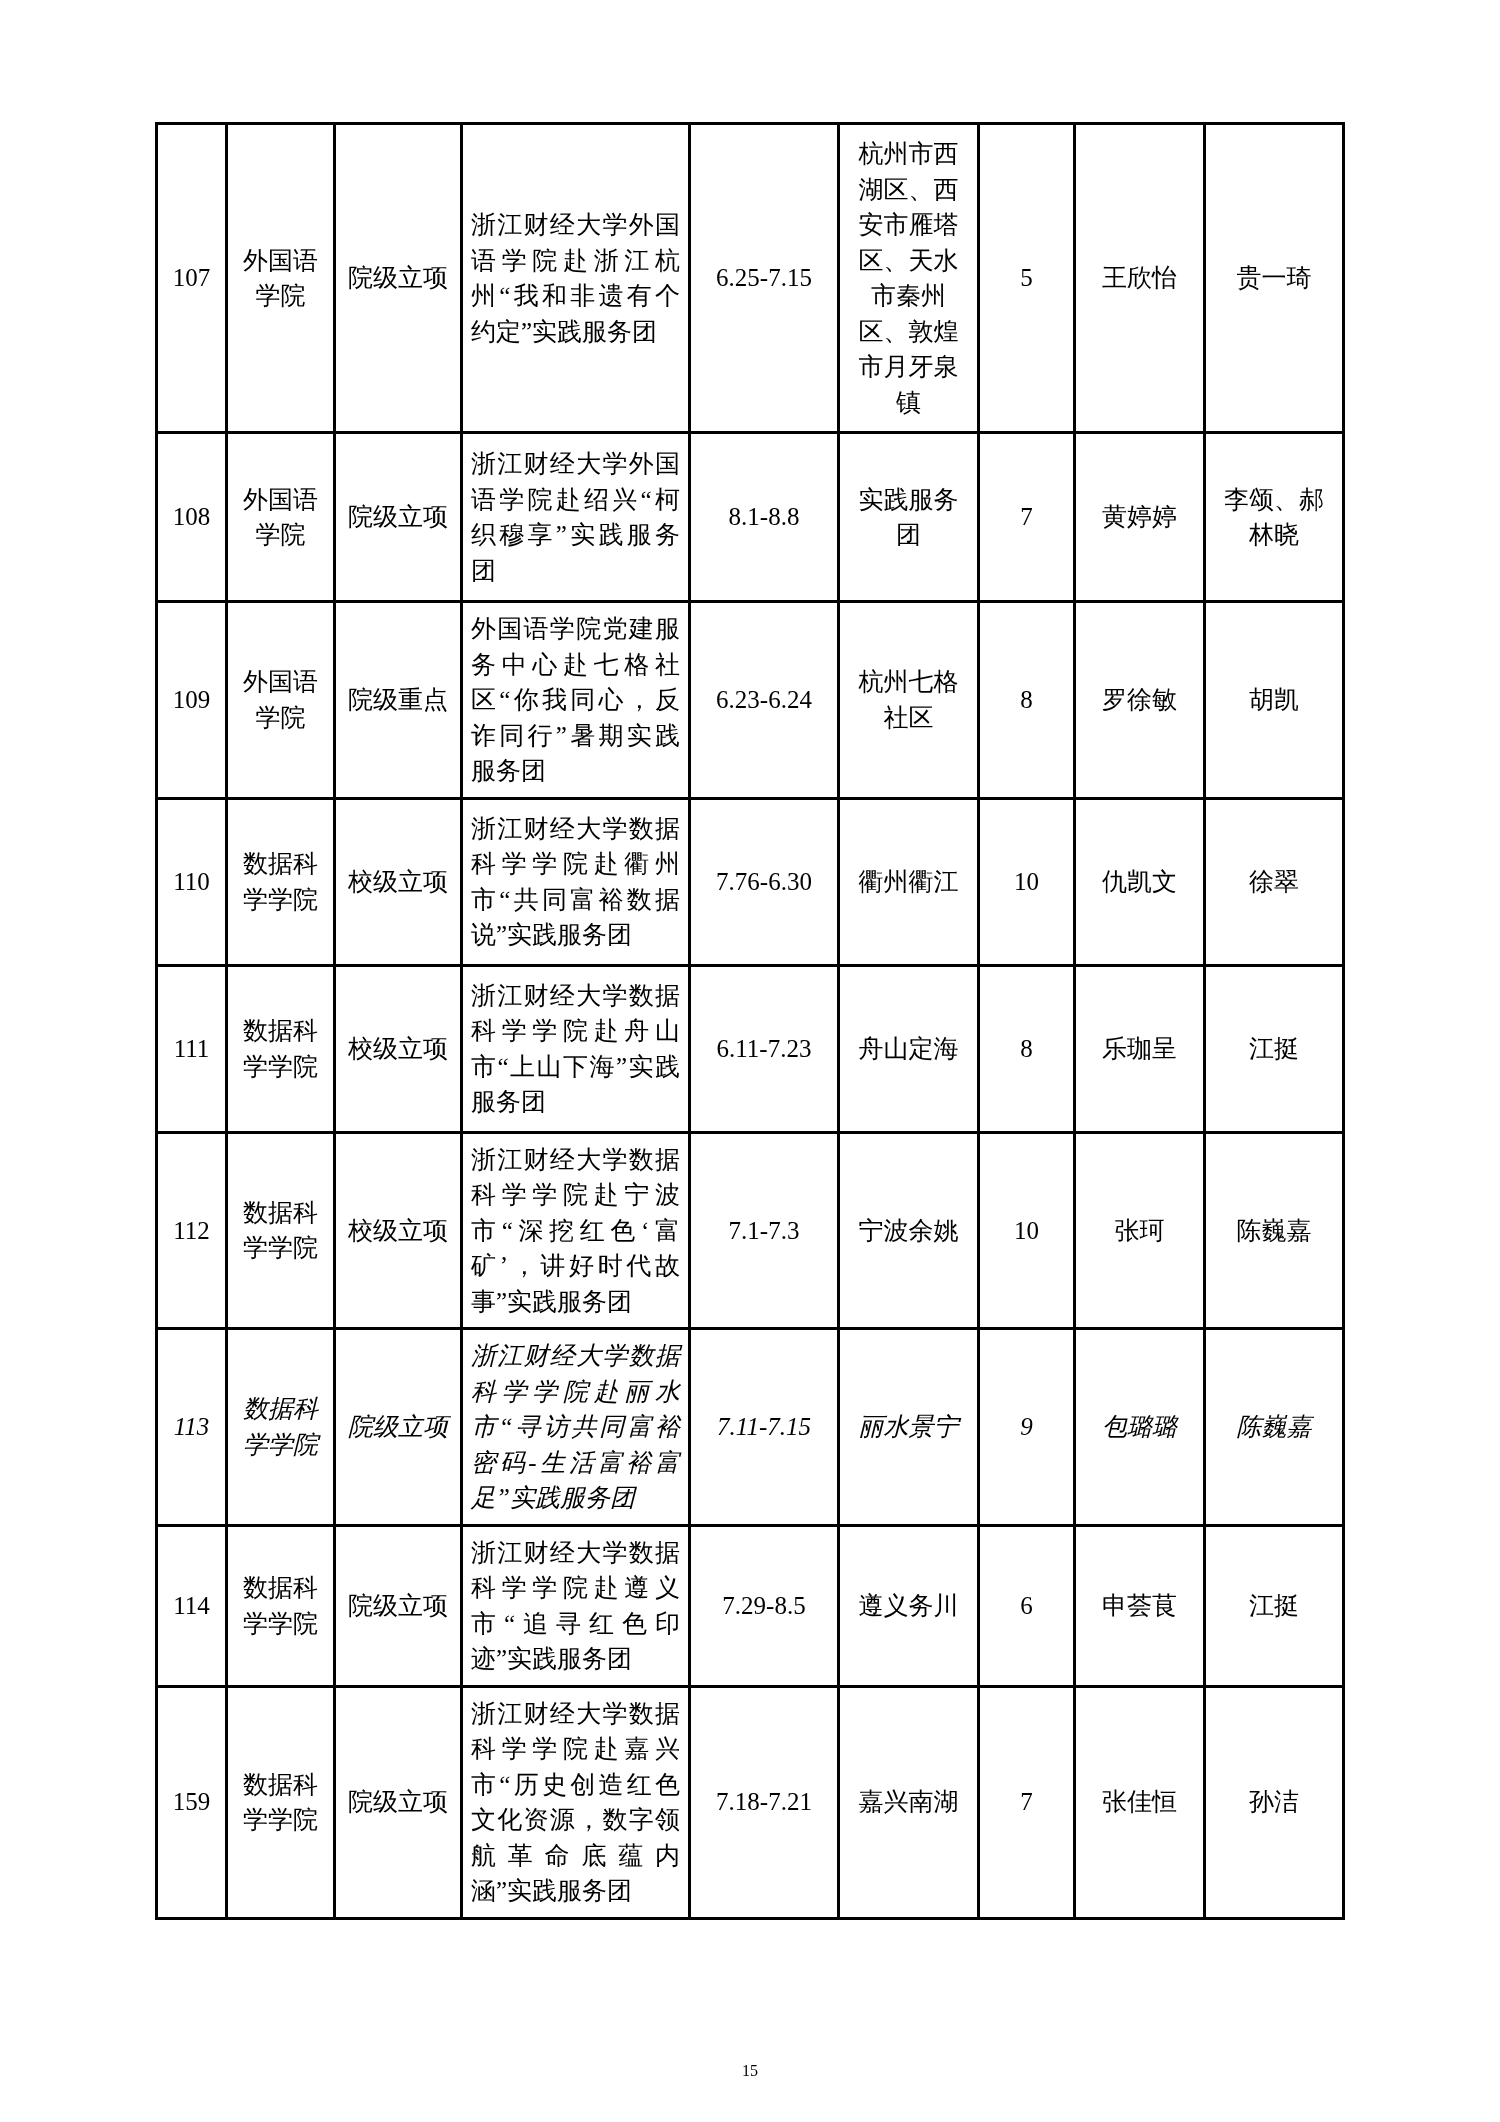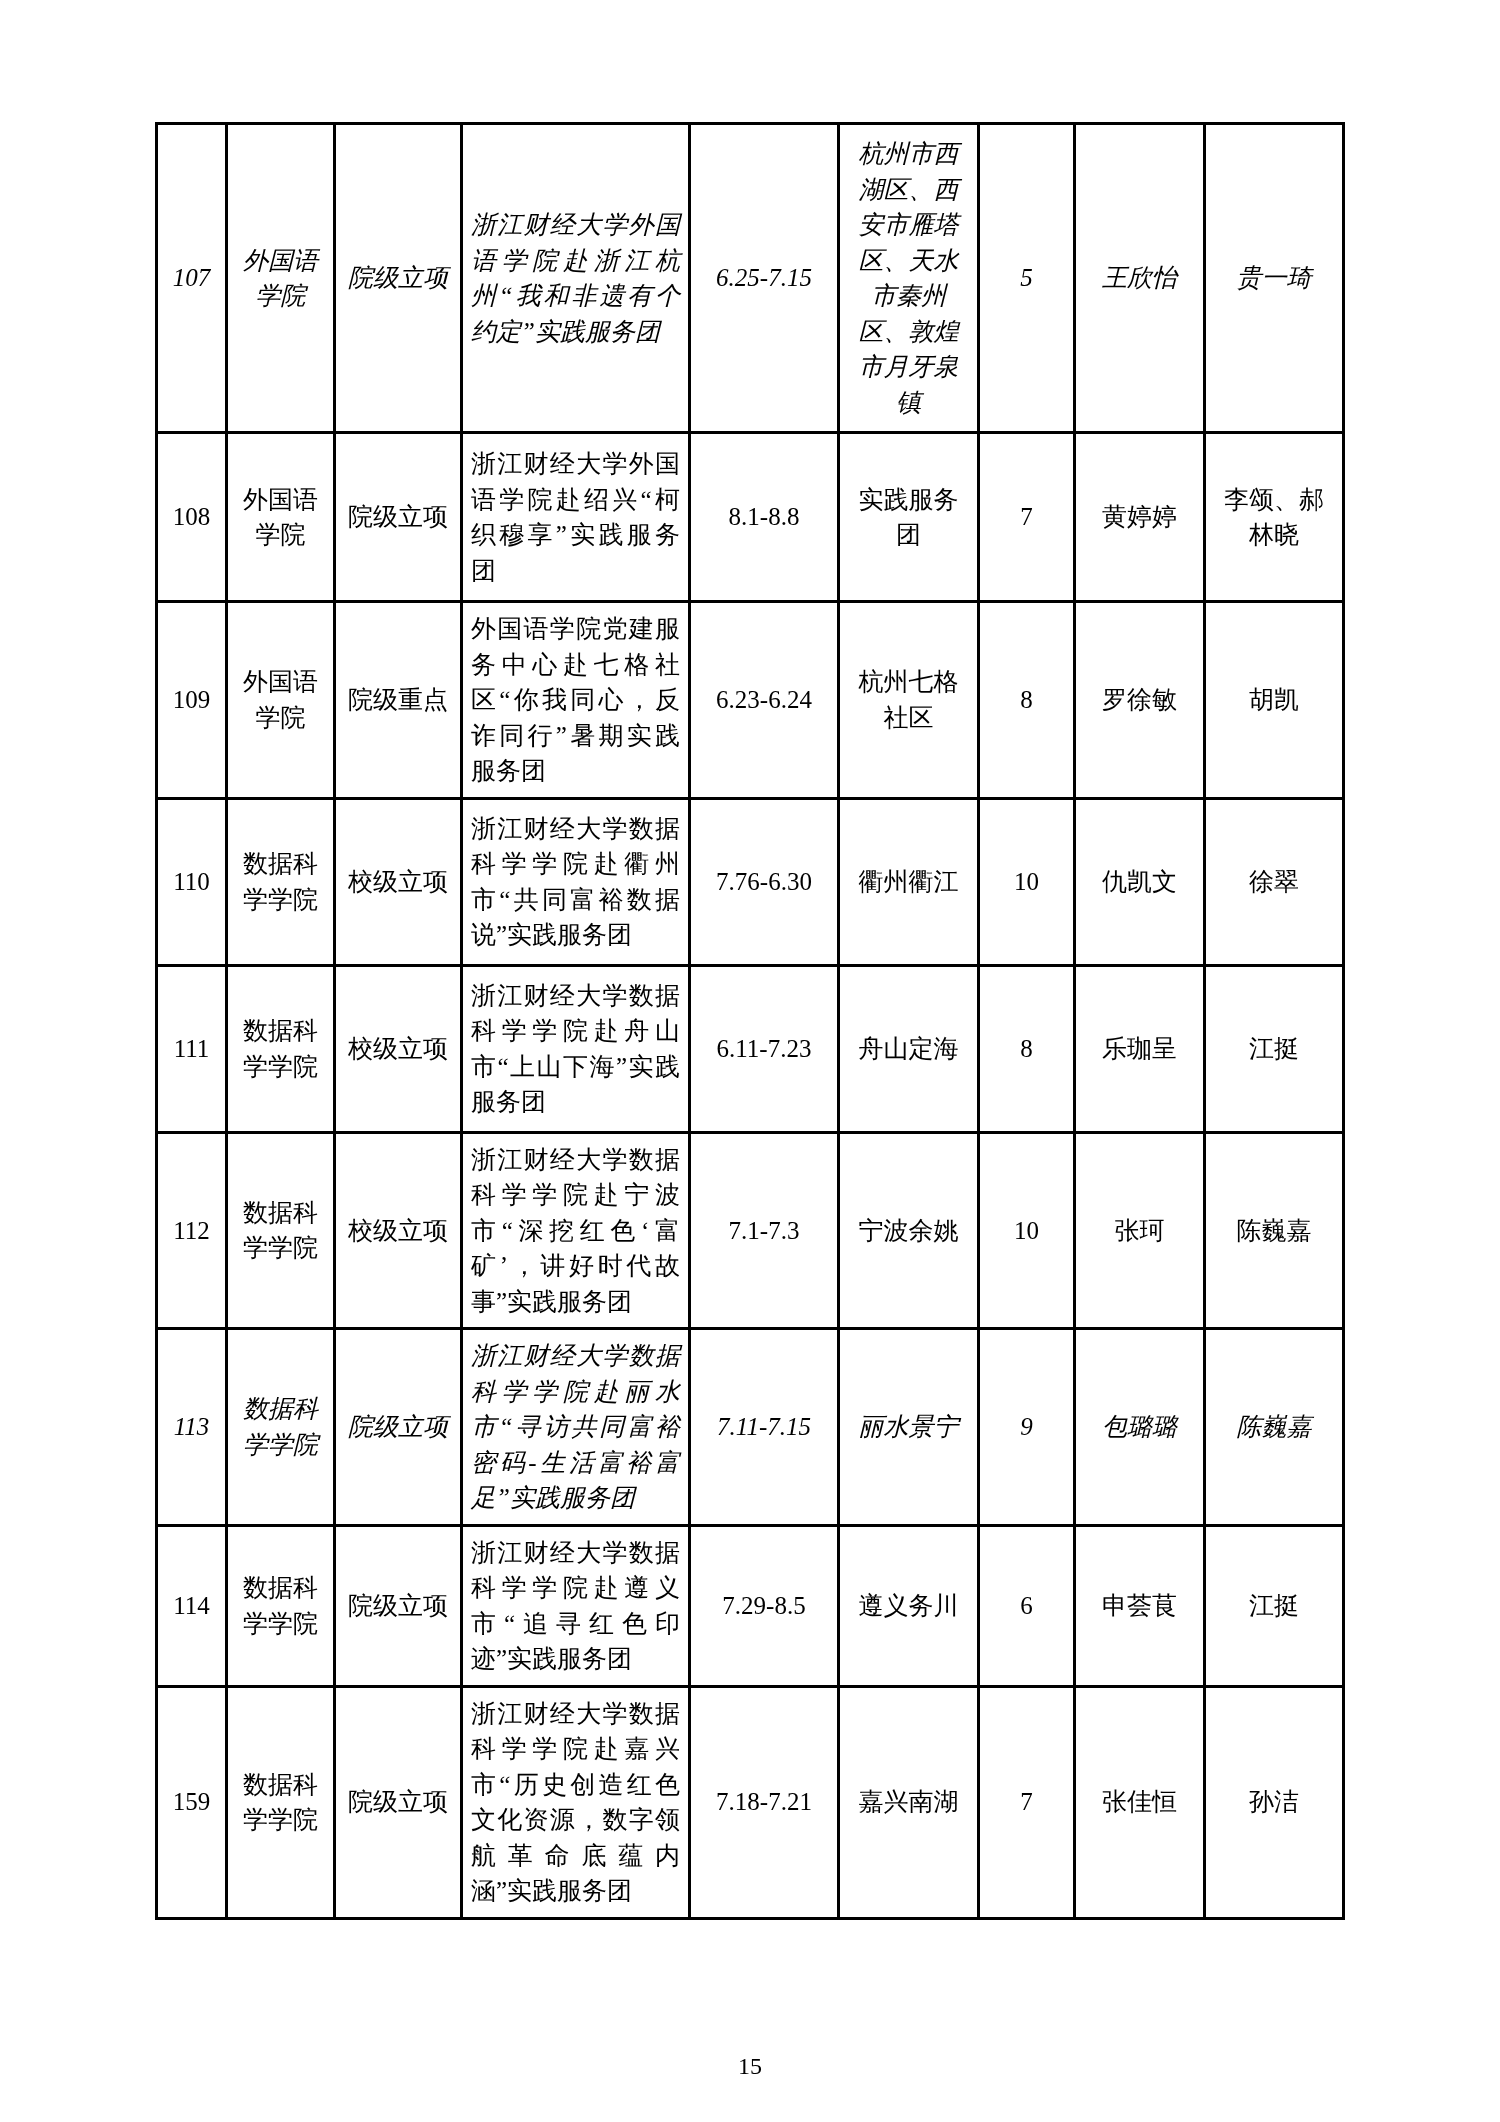--- a/index.html
+++ b/index.html
@@ -37,36 +37,36 @@
     text-align: justify;
     text-justify: inter-character;
     padding: 8px 8px;
   }
   table.teams td.cell-num,
   table.teams td.cell-dates,
   table.teams td.cell-count {
     font-family: "Liberation Serif", "DejaVu Serif", serif;
   }
   
-  table.teams tr:nth-child(1) td { height: 290px; font-style: italic; }
+  table.teams tr:nth-child(1) td { height: 290px; }
   table.teams tr:nth-child(2) td { height: 150px; }
   table.teams tr:nth-child(3) td { height: 158px; }
   table.teams tr:nth-child(4) td { height: 148px; }
   table.teams tr:nth-child(5) td { height: 148px; }
   table.teams tr:nth-child(6) td { height: 174px; }
   table.teams tr:nth-child(7) td { height: 176px; font-style: italic; }
   table.teams tr:nth-child(8) td { height: 130px; }
   table.teams tr:nth-child(9) td { height: 198px; }
   .footer {
     position: absolute;
     left: 0;
     right: 0;
     bottom: 42px;
     text-align: center;
-    font-size: 24px;
+    font-size: 16px;
     font-family: "Liberation Serif", "DejaVu Serif", serif;
     margin-top: 17px;
   }
 </style>
 </head>
 <body>
 
 <div class="page">
 
   <table class="teams">

